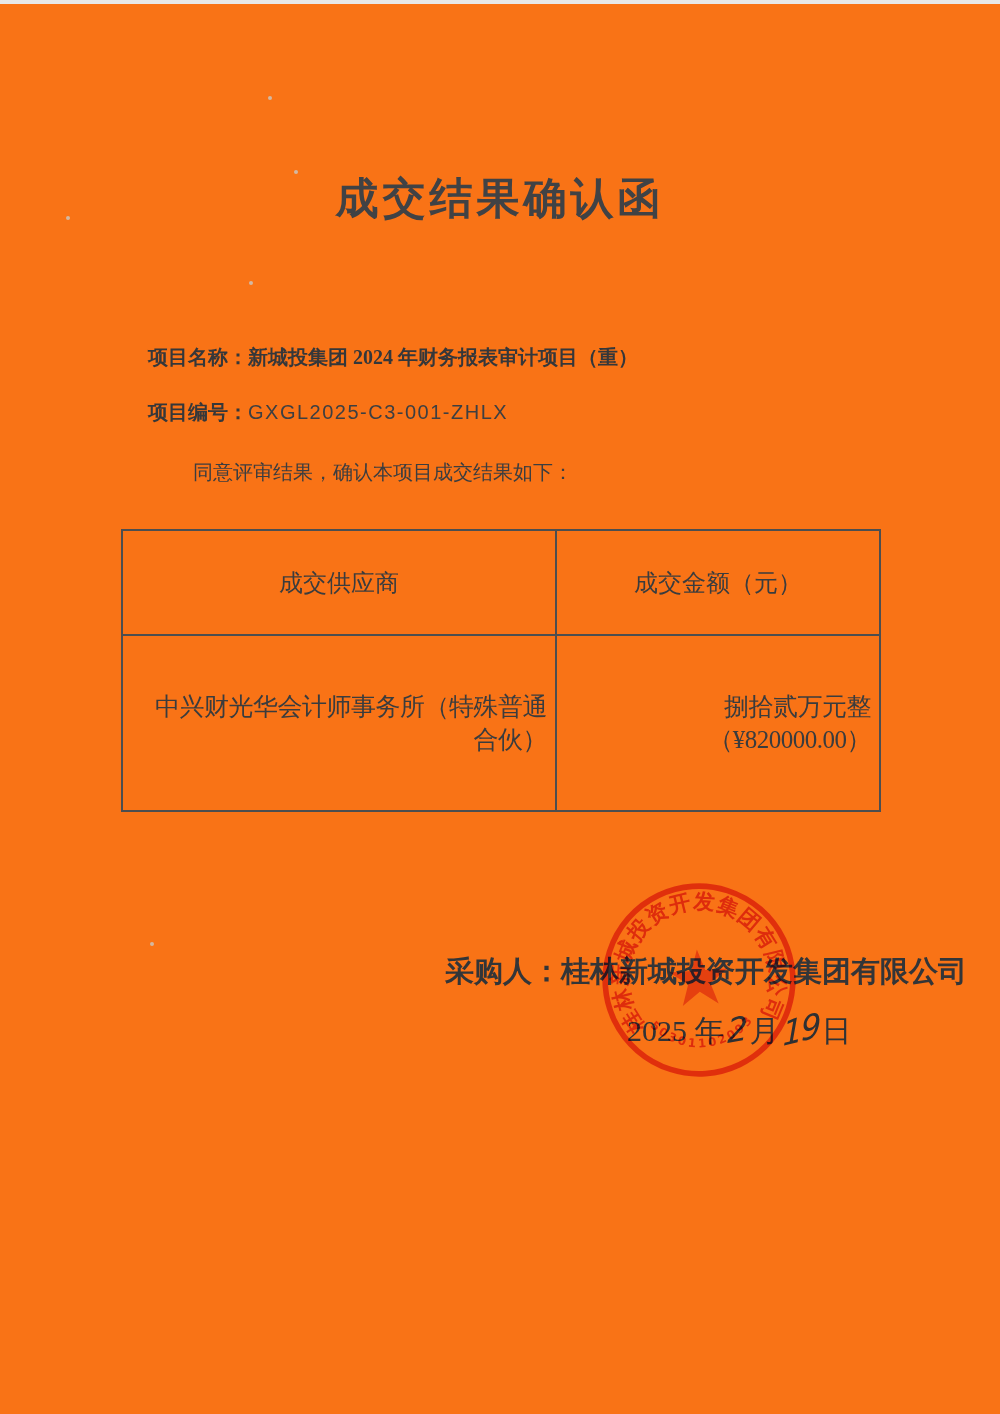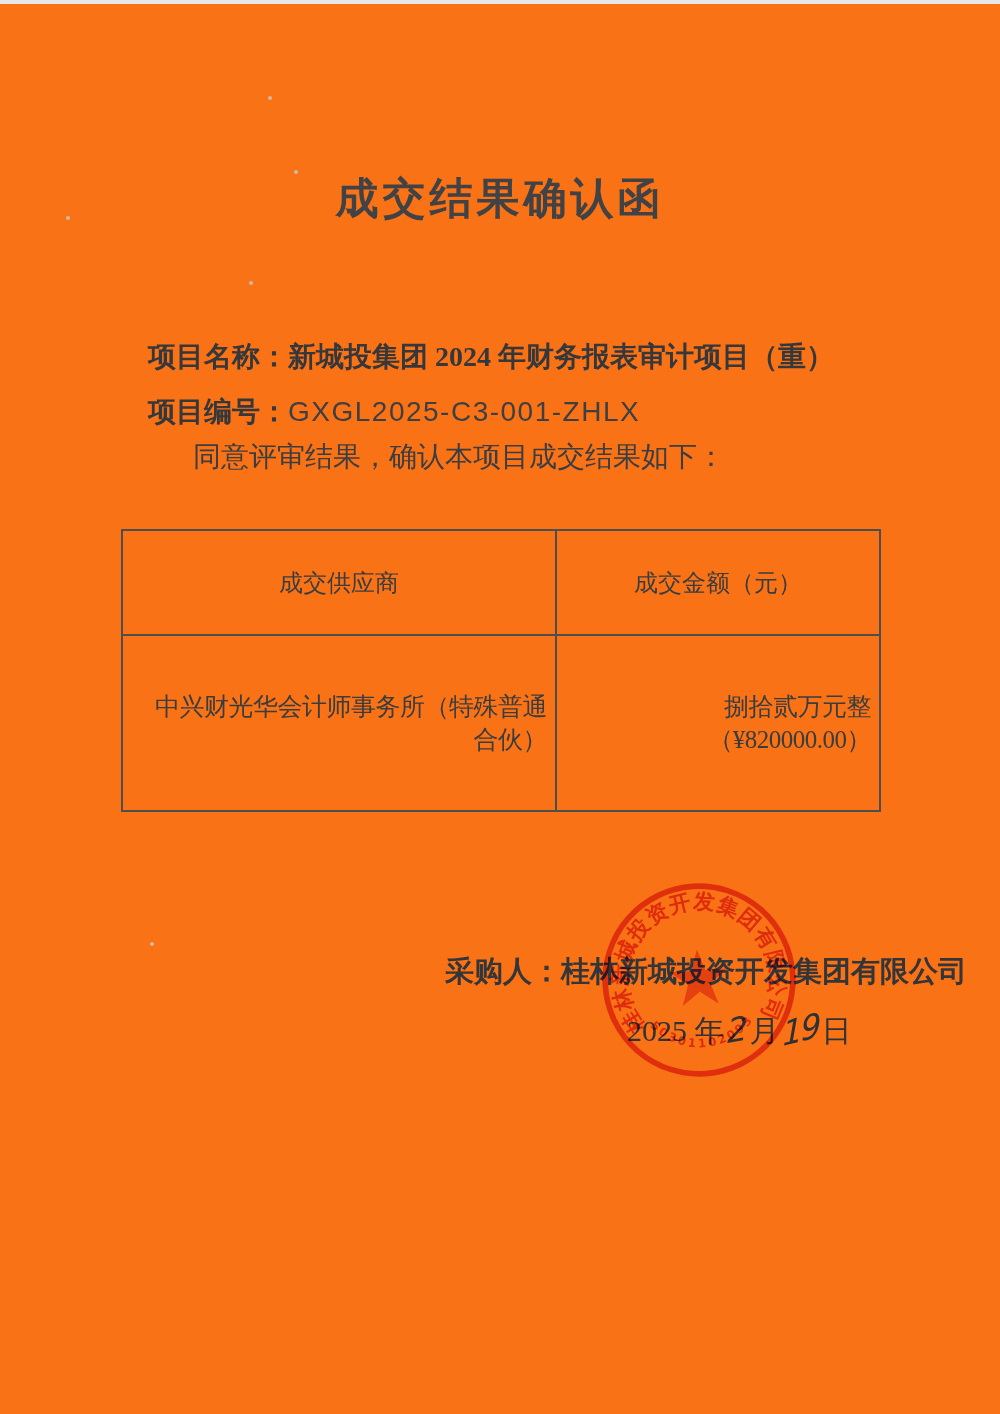--- a/index.html
+++ b/index.html
@@ -24,34 +24,34 @@
     text-align: center;
     font-size: 43px;
     font-weight: bold;
     letter-spacing: 4px;
     color: #404245;
   }
 
   .field-line {
     position: absolute;
     left: 148px;
-    font-size: 28px;
+    font-size: 20px;
     line-height: 34px;
     white-space: nowrap;
   }
   .field-line .label { font-weight: bold; color: #35373a; }
   .line-project-name { top: 336px; }
   .line-project-name .value { font-weight: bold; color: #35373a; }
   .line-project-no { top: 391px; }
   .line-project-no .value {
     font-family: Liberation Sans, sans-serif;
     letter-spacing: 1.5px;
     color: #3d3f42;
   }
-  .line-confirm { top: 436px; left: 193px; font-weight: normal; color: #3b3d40; }
+  .line-confirm { top: 451px; left: 193px; font-weight: normal; color: #3b3d40; }
 
   table.result-table {
     position: absolute;
     top: 525px;
     left: 121px;
     width: 745px;
     border-collapse: collapse;
     table-layout: fixed;
   }
   table.result-table td {

